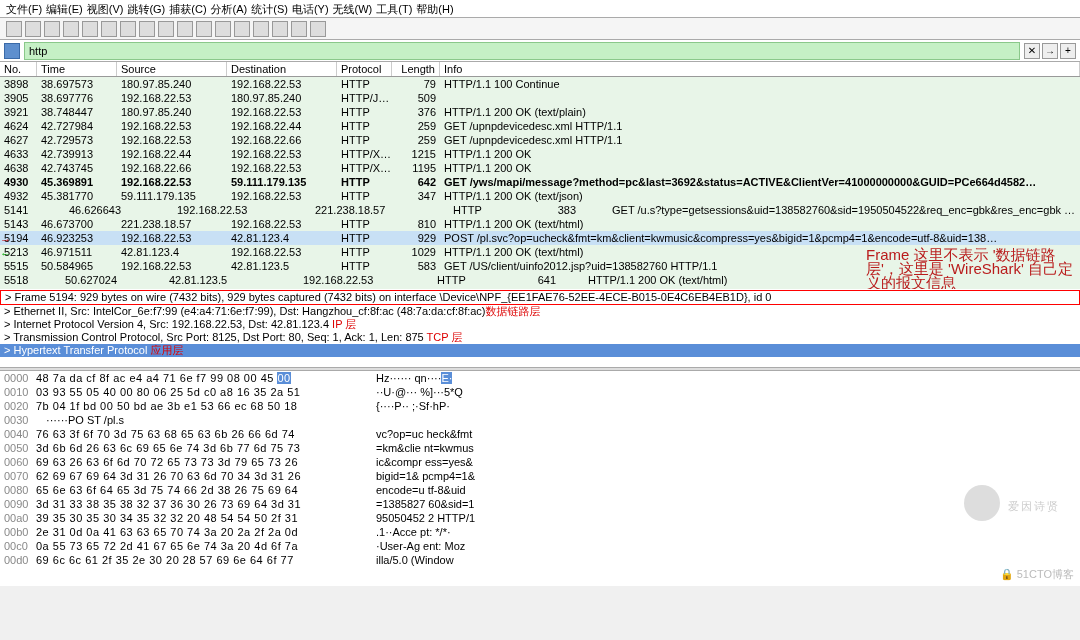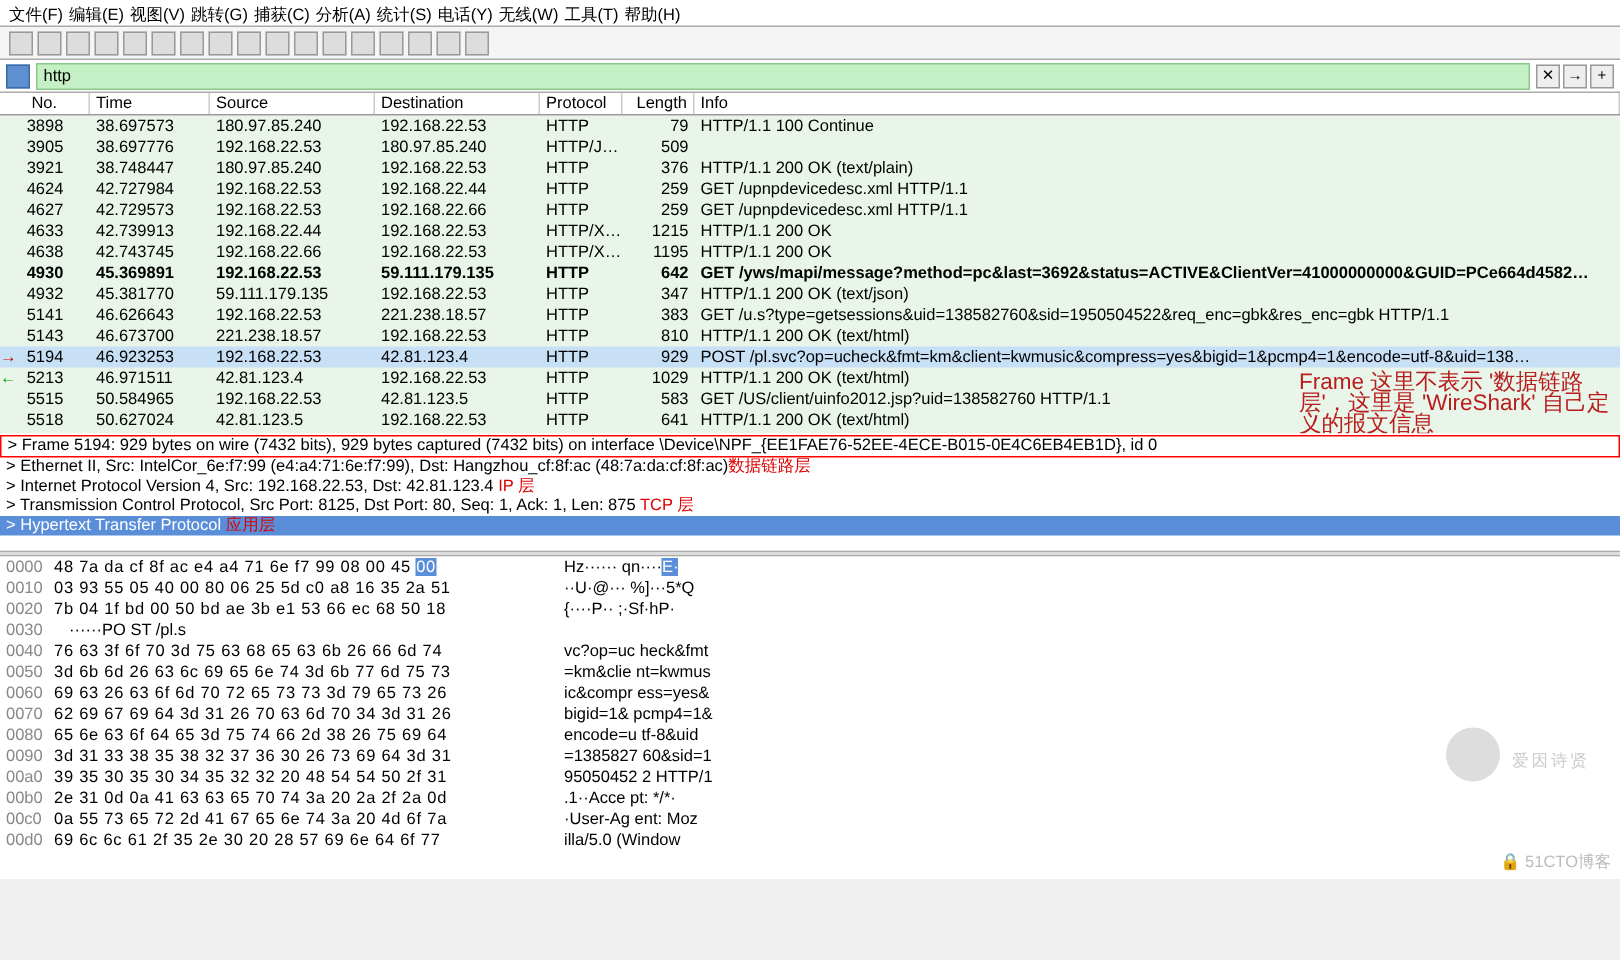--- a/index.html
+++ b/index.html
@@ -11,21 +11,21 @@
 .filterbar{background:#fff;display:flex;align-items:center;height:22px;padding:0 4px;border-bottom:1px solid #aaa}
 .filterbar .fbtn{width:16px;height:16px;background:#5e8fce;border:1px solid #3a6aa8;margin-right:4px}
 .filterbar input{flex:1;background:#c5f0c5;border:1px solid #8ac88a;padding:1px 4px;height:18px;font-size:11px}
 .filterbar .endbtns{display:flex;gap:2px;margin-left:4px}
 .filterbar .eb{width:16px;height:16px;border:1px solid #999;background:#eee;text-align:center;line-height:14px;font-size:10px}
 .packets{background:#e8f5e8;height:227px;overflow:hidden;position:relative}
 .pkt-head{display:flex;background:#fff;border-bottom:1px solid #999;font-size:11px}
 .pkt-head div{padding:1px 4px;border-right:1px solid #ccc}
 .pkt-row{display:flex;font-family:Consolas,monospace;font-size:11px;padding:0;white-space:nowrap;line-height:14px}
 .pkt-row div{padding:0 4px;overflow:hidden}
-.c-no{width:60px;text-align:center}
+.c-no{width:37px;text-align:left}
 .c-time{width:80px}
 .c-src{width:110px}
 .c-dst{width:110px}
 .c-proto{width:55px}
 .c-len{width:48px;text-align:right}
 .c-info{flex:1;overflow:hidden;text-overflow:ellipsis}
 .sel{background:#c8e0f5}
 .arrow-out{color:#c00;font-weight:bold}
 .arrow-in{color:#0a0;font-weight:bold}
 .tree{background:#fff;height:78px;font-family:Consolas,monospace;font-size:11px;padding:1px 0;overflow:hidden;position:relative}
@@ -176,21 +176,21 @@
       </div>
       <div class="pkt-row" style="position: relative;">
         <div class="c-no">4932</div>
         <div class="c-time">45.381770</div>
         <div class="c-src">59.111.179.135</div>
         <div class="c-dst">192.168.22.53</div>
         <div class="c-proto">HTTP</div>
         <div class="c-len">347</div>
         <div class="c-info">HTTP/1.1 200 OK  (text/json)</div>
       </div>
-      <div class="pkt-row" style="position: relative;">
+      <div class="pkt-row" style="position: relative; gap: 28px;">
         <div class="c-no">5141</div>
         <div class="c-time">46.626643</div>
         <div class="c-src">192.168.22.53</div>
         <div class="c-dst">221.238.18.57</div>
         <div class="c-proto">HTTP</div>
         <div class="c-len">383</div>
         <div class="c-info">GET /u.s?type=getsessions&amp;uid=138582760&amp;sid=1950504522&amp;req_enc=gbk&amp;res_enc=gbk HTTP/1.1</div>
       </div>
       <div class="pkt-row" style="position: relative;">
         <div class="c-no">5143</div>
@@ -223,21 +223,21 @@
       </div>
       <div class="pkt-row" style="position: relative;">
         <div class="c-no">5515</div>
         <div class="c-time">50.584965</div>
         <div class="c-src">192.168.22.53</div>
         <div class="c-dst">42.81.123.5</div>
         <div class="c-proto">HTTP</div>
         <div class="c-len">583</div>
         <div class="c-info">GET /US/client/uinfo2012.jsp?uid=138582760 HTTP/1.1</div>
       </div>
-      <div class="pkt-row" style="position: relative;">
+      <div class="pkt-row" style="position: relative; gap: 24px;">
         <div class="c-no">5518</div>
         <div class="c-time">50.627024</div>
         <div class="c-src">42.81.123.5</div>
         <div class="c-dst">192.168.22.53</div>
         <div class="c-proto">HTTP</div>
         <div class="c-len">641</div>
         <div class="c-info">HTTP/1.1 200 OK  (text/html)</div>
       </div>
     </div>
   <div class="annot" style="right:4px;bottom:-1px;width:210px;line-height:14px">Frame 这里不表示 '数据链路层'，这里是 'WireShark' 自己定义的报文信息</div>

